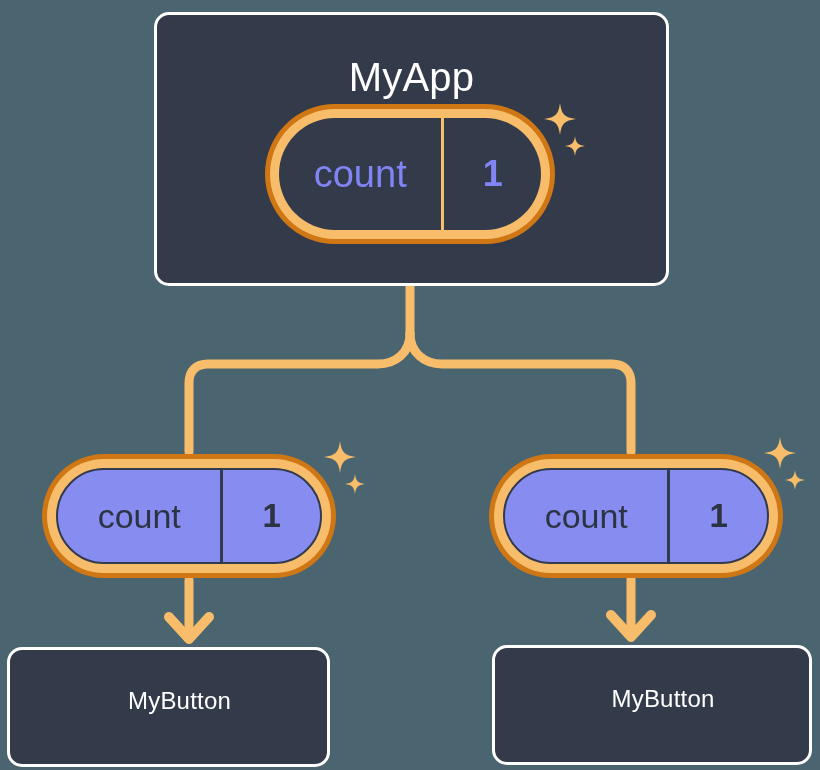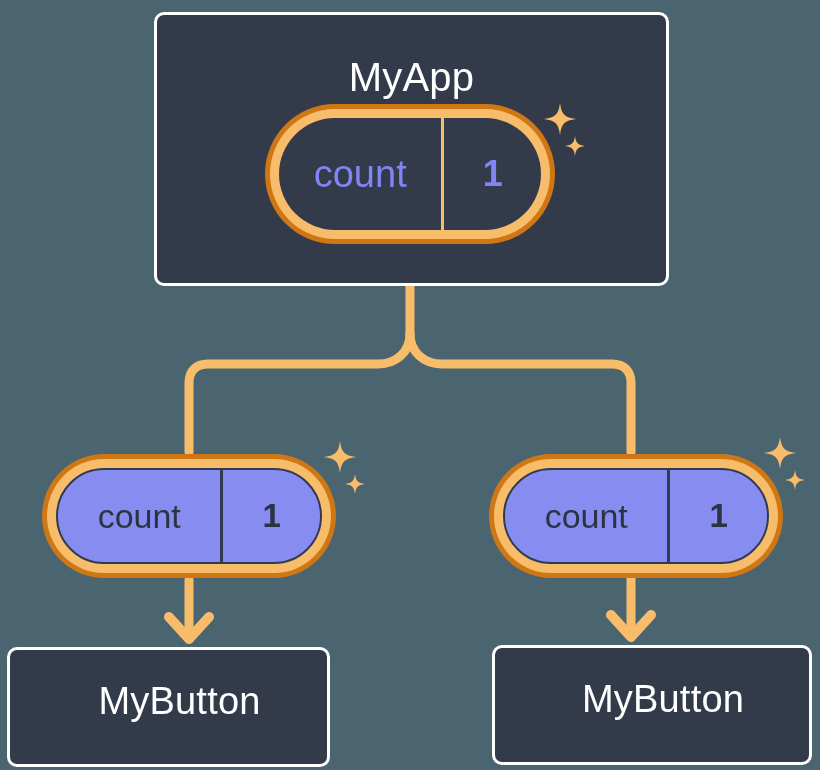--- a/index.html
+++ b/index.html
@@ -30,21 +30,21 @@
     height: 770px;
     pointer-events: none;
     z-index: 1;
   }
 
   
   .card {
     position: absolute;
     background: #333a49;
     border: 3px solid #ffffff;
-    border-radius: 10px;
+    border-radius: 15px;
     box-sizing: border-box;
     z-index: 3;
     padding-left: 22px;
   }
 
   #myapp-card {
     left: 154px;
     top: 12px;
     width: 515px;
     height: 274px;
@@ -75,21 +75,21 @@
     height: 120px;
   }
   #mybutton-right {
     left: 492px;
     top: 645px;
     width: 320px;
     height: 120px;
   }
   .btn-label {
     color: #ffffff;
-    font-size: 38px;
+    font-size: 24px;
     font-weight: 400;
     letter-spacing: 0.2px;
     margin-bottom: 12px;
   }
 
   
   .pill {
     position: absolute;
     z-index: 4;
     box-sizing: border-box;

